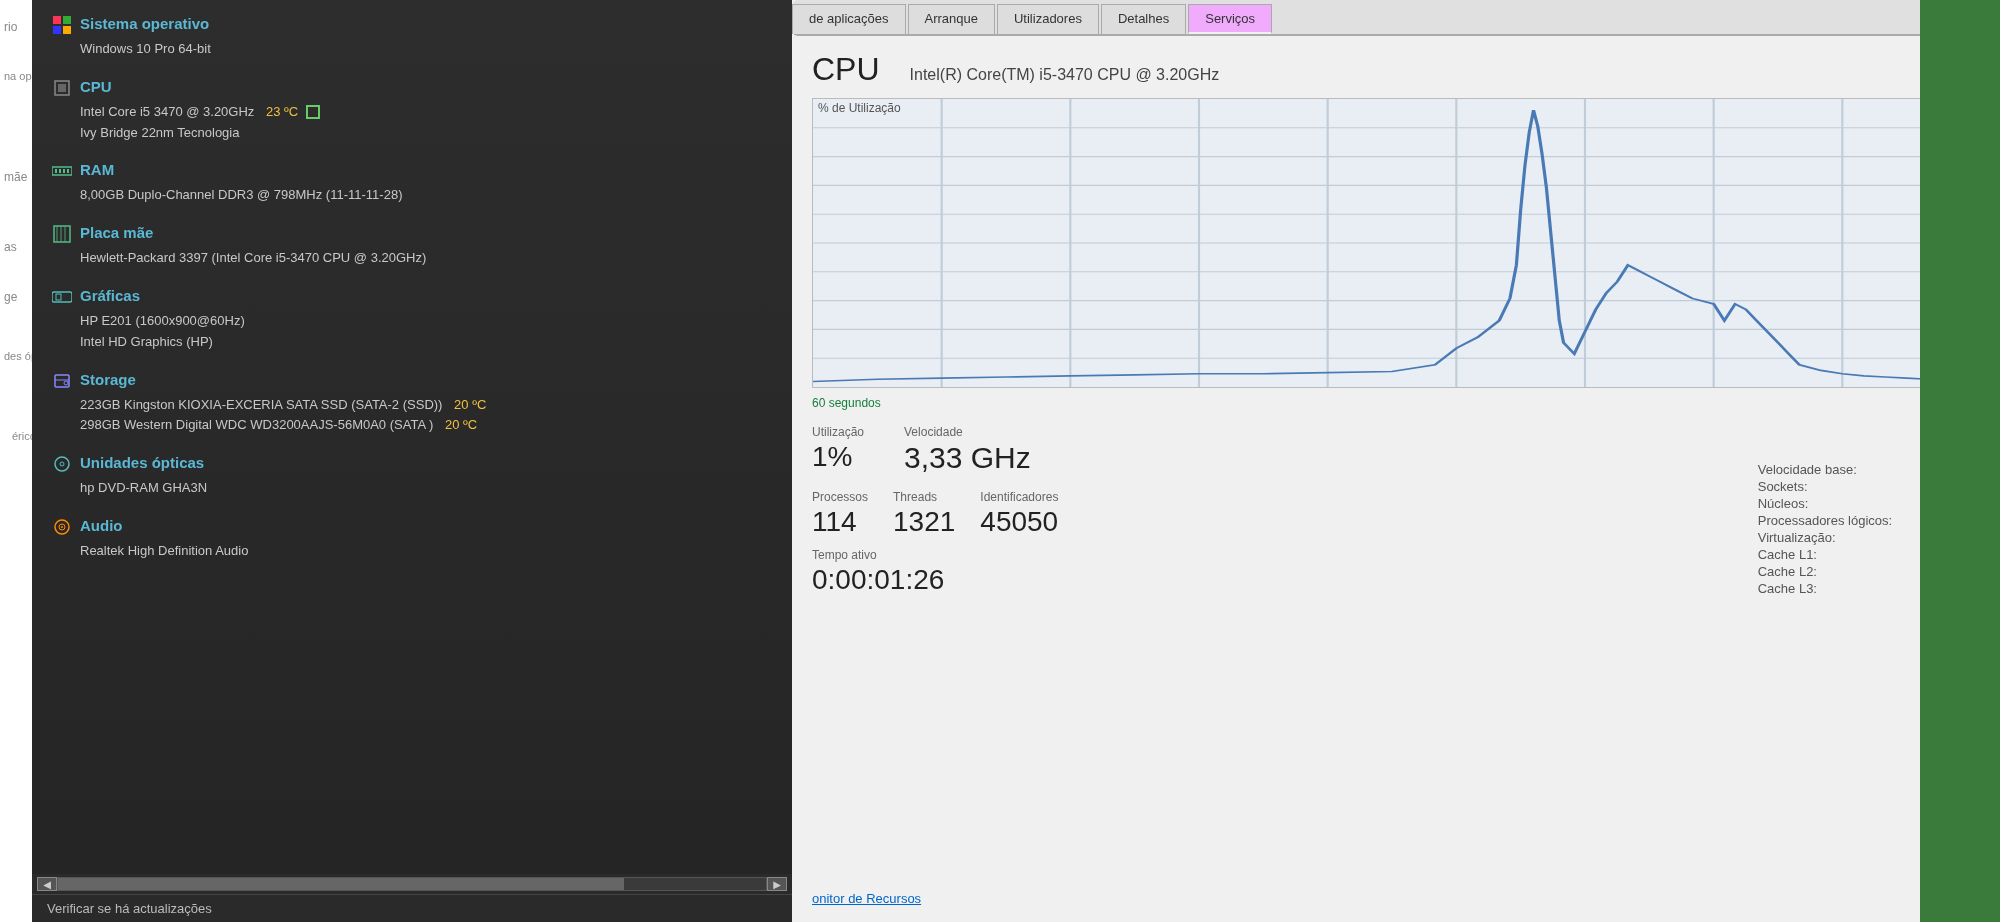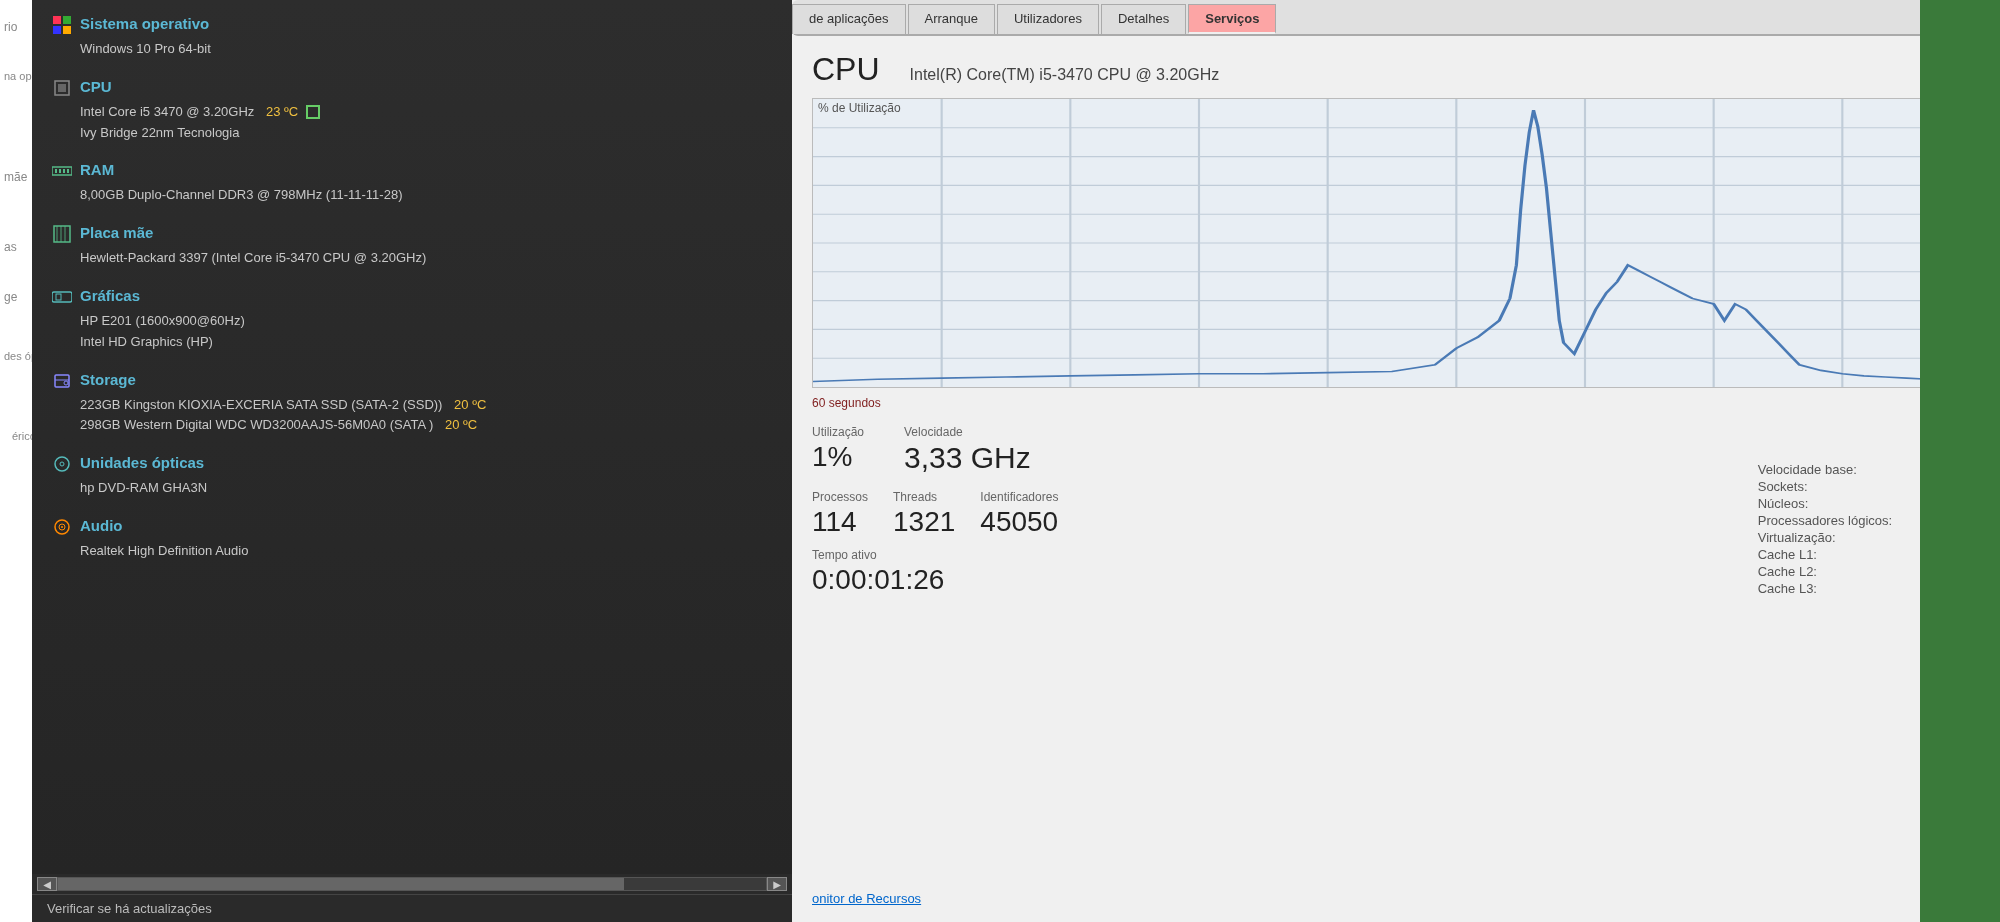--- a/index.html
+++ b/index.html
@@ -113,22 +113,22 @@
       font-size: 13px;
       color: #333;
       cursor: pointer;
       background: #ddd;
       border: 1px solid #aaa;
       border-bottom: none;
       margin-right: 2px;
     }
 
     .tab.active {
-      background: #fca5a5;
-      font-weight: 700;
+      background: #f0abfc;
+      font-weight: 400;
       border-bottom: 2px solid #f0f0f0;
     }
 
     .cpu-content {
       display: flex;
       flex-direction: column;
       padding: 15px 20px;
       flex: 1;
     }
 
@@ -177,21 +177,21 @@
 
     .graph-svg {
       width: 100%;
       height: 100%;
     }
 
     .graph-time-labels {
       display: flex;
       justify-content: space-between;
       font-size: 12px;
-      color: #7f1d1d;
+      color: #15803d;
       margin-bottom: 15px;
     }
 
     .stat-group {
       display: flex;
       flex-direction: column;
     }
 
     .stat-label {
       font-size: 12px;

